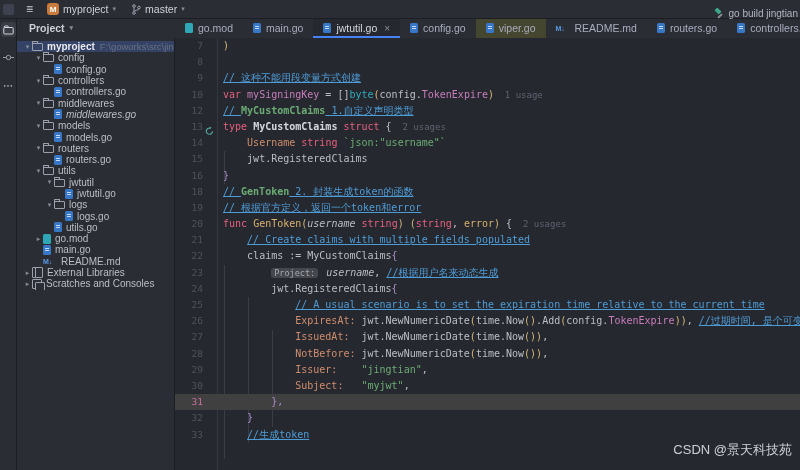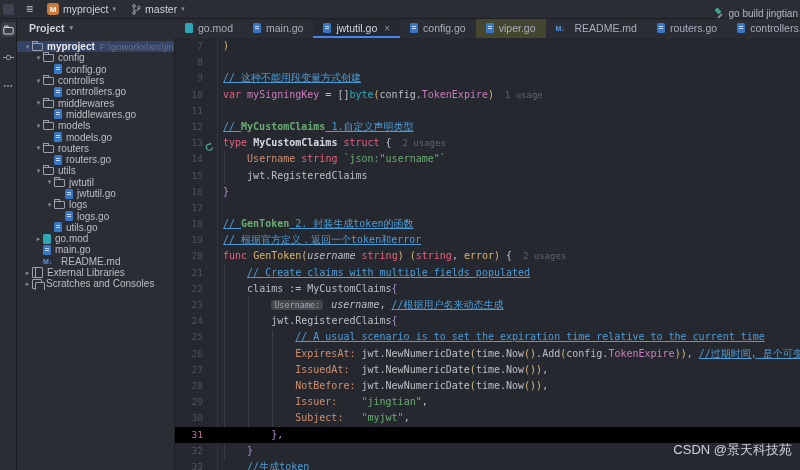--- a/index.html
+++ b/index.html
@@ -51,21 +51,21 @@
   .tab{display:flex;align-items:center;gap:5px;padding:0 10px;font-size:10.5px;color:#A8ADBE;position:relative;white-space:nowrap;}
   .tab.active{background:#26282F;color:#D5D8DE;}
   .tab.active::after{content:"";position:absolute;left:0;right:0;bottom:0;height:2px;background:#4682F4;}
   .tab.tint{background:#45462F;}
   .tab .tclose{color:#8A8F9A;font-size:10px;margin-left:2px;}
   
   #editor{position:absolute;left:175px;top:38px;width:625px;height:432px;background:#26282F;overflow:hidden;}
   #gutter-sep{position:absolute;left:42px;top:0;width:1px;height:432px;background:#34373F;}
   .guide{position:absolute;width:1px;background:#3A3D45;}
   .cl{position:relative;height:16.2px;}
-  .cl.cur{background:#000000;}
+  .cl.cur{background:#404040;}
   .ln{position:absolute;left:0;top:0;width:28px;text-align:right;color:#4D535C;
       font-family:"DejaVu Sans Mono",monospace;font-size:9.5px;line-height:16.2px;}
   .cl.cur .ln{color:#C76E9E;}
   .gicon{position:absolute;left:30px;top:3px;}
   .code{display:block;margin-left:48px;white-space:pre;font-family:"DejaVu Sans Mono",monospace;
         font-size:10px;line-height:16.2px;color:#BCBEC4;}
   .s-kw{color:#E4607D;} .s-fn{color:#D7B26D;} .s-cm{color:#4E9CD6;text-decoration:underline;}
   .s-doc{color:#6AAB73;font-weight:bold;} .s-str{color:#6AAB73;} .s-fld{color:#CF8E6D;}
   .s-pur{color:#C77DBB;} .s-typ{color:#2FA8B8;} .s-par{color:#D5B778;} .s-brc{color:#A88BC9;}
   .s-txt{color:#BCBEC4;} .s-em{color:#BCBEC4;font-style:italic;}
@@ -154,21 +154,21 @@
       <div class="trow" style="padding-left: 28px;">
         <span class="tchev"></span>
         <span class="ti ti-go"></span>
         <span class="tlabel">controllers.go</span>
       </div>
       <div class="trow" style="padding-left: 17px;">
         <span class="tchev">▾</span>
         <span class="ti ti-folder"></span>
         <span class="tlabel">middlewares</span>
       </div>
-      <div class="trow" style="padding-left: 28px;">
+      <div class="trow" style="padding-left: 28px; font-style: italic;">
         <span class="tchev"></span>
         <span class="ti ti-go"></span>
         <span class="tlabel">middlewares.go</span>
       </div>
       <div class="trow" style="padding-left: 17px;">
         <span class="tchev">▾</span>
         <span class="ti ti-folder"></span>
         <span class="tlabel">models</span>
       </div>
       <div class="trow" style="padding-left: 28px;">
@@ -295,24 +295,20 @@
       </div>
       <div class="cl">
         <span class="ln">9</span>
         <span class="code"><span class="s-cm">// 这种不能用段变量方式创建</span></span>
       </div>
       <div class="cl">
         <span class="ln">10</span>
         <span class="code"><span class="s-kw">var</span><span class="s-txt"> </span><span class="s-pur">mySigningKey</span><span class="s-txt"> = []</span><span class="s-typ">byte</span><span class="s-par">(</span><span class="s-txt">config.</span><span class="s-pur">TokenExpire</span><span class="s-par">)</span><span class="s-us">  1 usage</span></span>
       </div>
       <div class="cl">
-        <span class="ln">11</span>
-        <span class="code"></span>
-      </div>
-      <div class="cl">
         <span class="ln">12</span>
         <span class="code"><span class="s-cm">// </span><span class="s-doc">MyCustomClaims</span><span class="s-cm"> 1.自定义声明类型</span></span>
       </div>
       <div class="cl">
         <span class="ln">13</span>
         <span class="gicon"><svg width="9" height="10" viewBox="0 0 9 10">
             <path d="M7.5 5.2a3.1 3.1 0 1 1-2.2-3" fill="none" stroke="#4EA8A0" stroke-width="1.2"></path>
             <path d="M4.6 0.4l2 1.4-2 1.4z" fill="#4EA8A0"></path>
           </svg></span>
         <span class="code"><span class="s-kw">type</span><span class="s-txt"> </span><span class="s-bold">MyCustomClaims</span><span class="s-txt"> </span><span class="s-kw">struct</span><span class="s-txt"> {</span><span class="s-us">  2 usages</span></span>
@@ -323,24 +319,20 @@
       </div>
       <div class="cl">
         <span class="ln">15</span>
         <span class="code">    <span class="s-txt">jwt.RegisteredClaims</span></span>
       </div>
       <div class="cl">
         <span class="ln">16</span>
         <span class="code"><span class="s-brc">}</span></span>
       </div>
       <div class="cl">
-        <span class="ln">17</span>
-        <span class="code"></span>
-      </div>
-      <div class="cl">
         <span class="ln">18</span>
         <span class="code"><span class="s-cm">// </span><span class="s-doc">GenToken</span><span class="s-cm"> 2. 封装生成token的函数</span></span>
       </div>
       <div class="cl">
         <span class="ln">19</span>
         <span class="code"><span class="s-cm">// 根据官方定义，返回一个token和error</span></span>
       </div>
       <div class="cl">
         <span class="ln">20</span>
         <span class="code"><span class="s-kw">func</span><span class="s-txt"> </span><span class="s-fn">GenToken</span><span class="s-par">(</span><span class="s-em">username</span><span class="s-txt"> </span><span class="s-kw">string</span><span class="s-par">)</span><span class="s-txt"> </span><span class="s-par">(</span><span class="s-kw">string</span><span class="s-txt">, </span><span class="s-fn">error</span><span class="s-par">)</span><span class="s-txt"> {</span><span class="s-us">  2 usages</span></span>
@@ -348,21 +340,21 @@
       <div class="cl">
         <span class="ln">21</span>
         <span class="code">    <span class="s-cm">// Create claims with multiple fields populated</span></span>
       </div>
       <div class="cl">
         <span class="ln">22</span>
         <span class="code">    <span class="s-txt">claims := MyCustomClaims</span><span class="s-brc">{</span></span>
       </div>
       <div class="cl">
         <span class="ln">23</span>
-        <span class="code">        <span class="s-inlay">Username:</span><span class="s-txt"> </span><span class="s-em">username</span><span class="s-txt">, </span><span class="s-cm">//根据用户名来动态生成</span></span>
+        <span class="code">        <span class="s-inlay">Project:</span><span class="s-txt"> </span><span class="s-em">username</span><span class="s-txt">, </span><span class="s-cm">//根据用户名来动态生成</span></span>
       </div>
       <div class="cl">
         <span class="ln">24</span>
         <span class="code">        <span class="s-txt">jwt.RegisteredClaims</span><span class="s-brc">{</span></span>
       </div>
       <div class="cl">
         <span class="ln">25</span>
         <span class="code">            <span class="s-cm">// A usual scenario is to set the expiration time relative to the current time</span></span>
       </div>
       <div class="cl">

